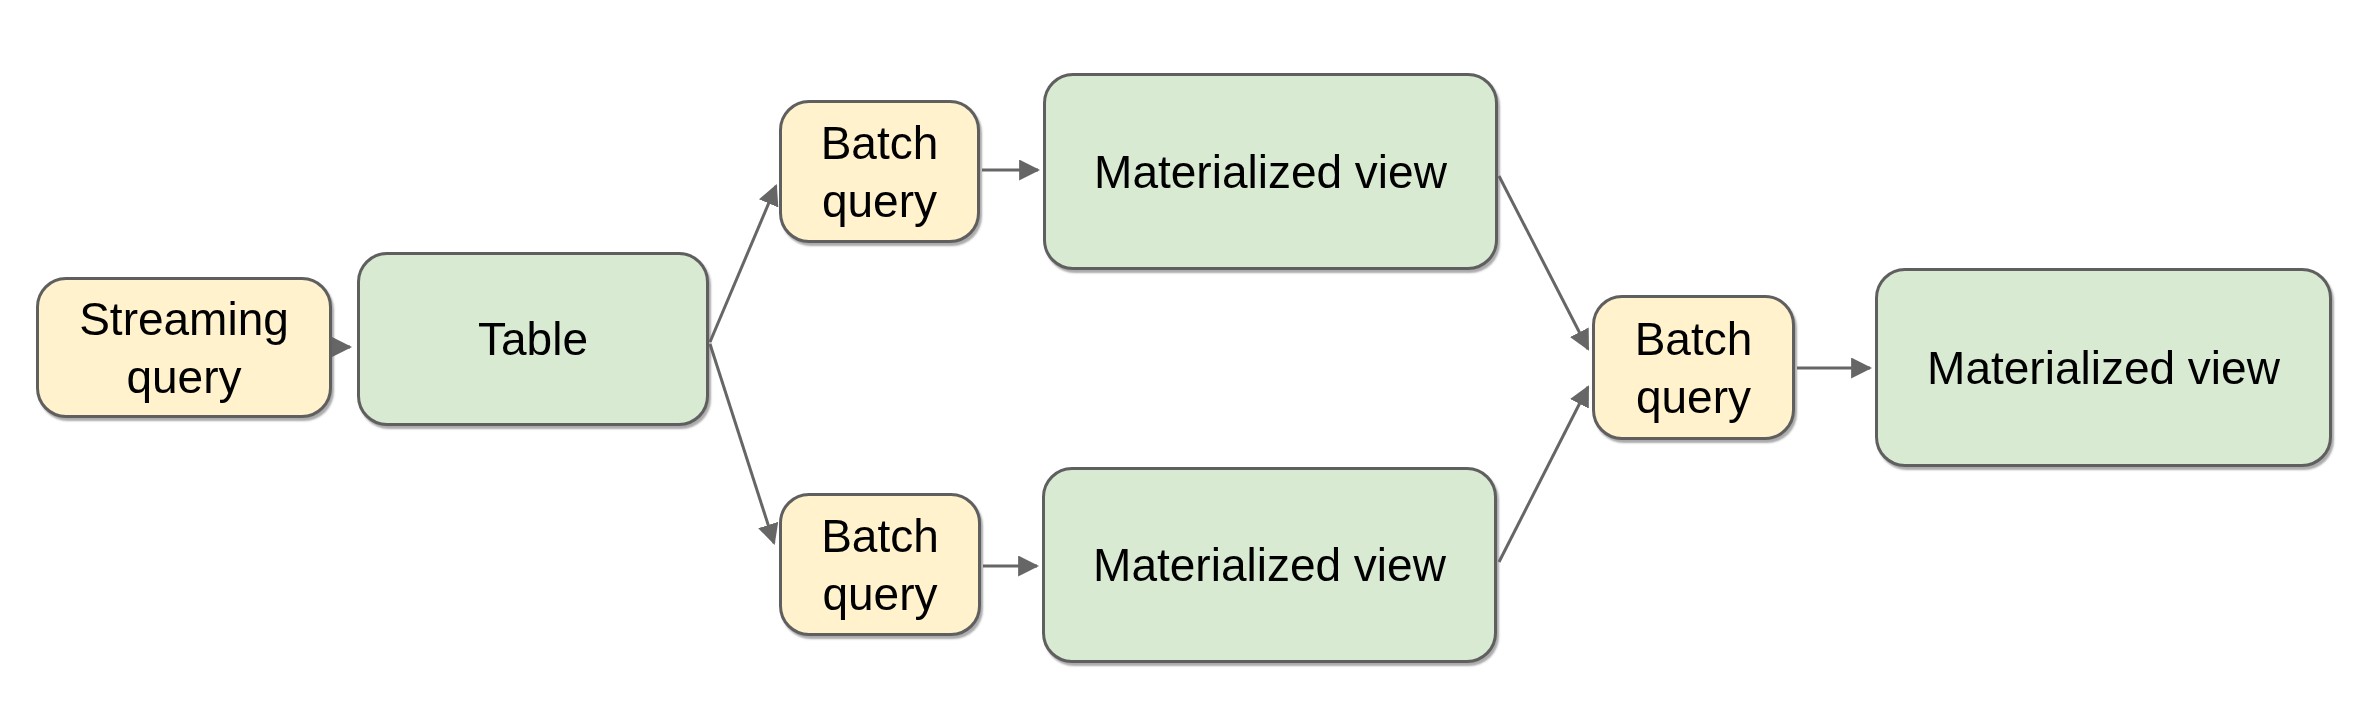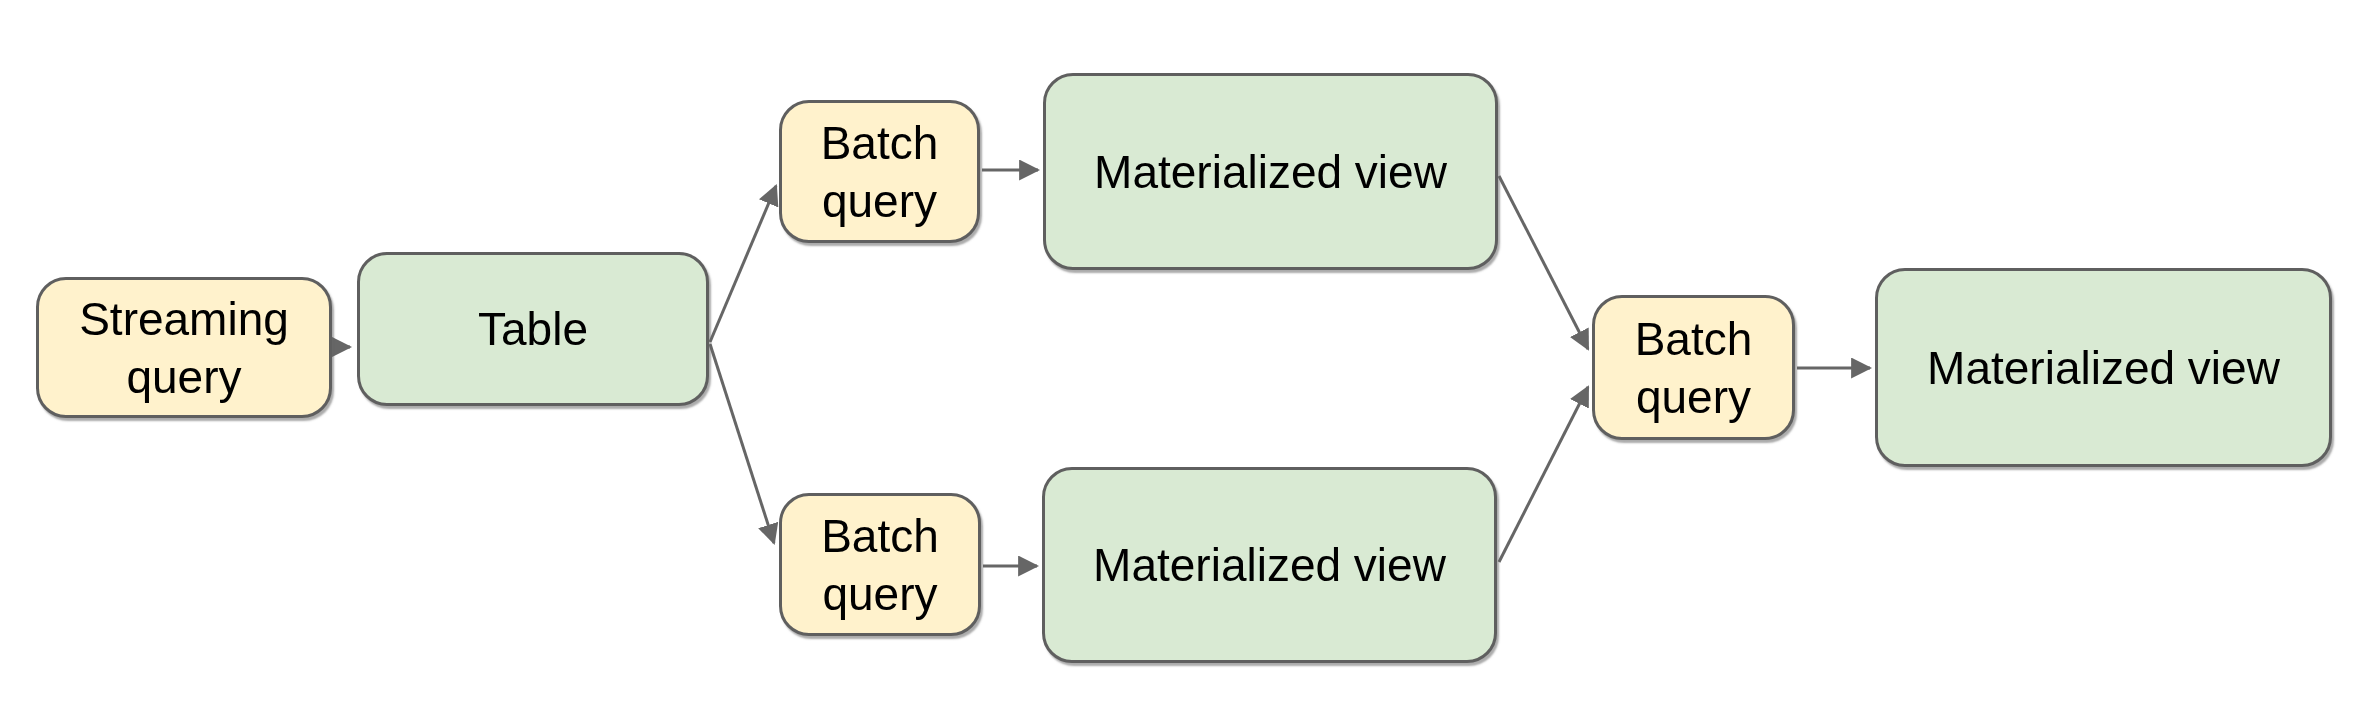--- a/index.html
+++ b/index.html
@@ -44,21 +44,21 @@
     border-radius: 30px;
   }
   .node .label {
     padding: 0 14px;
   }
   .nowrap .label {
     white-space: nowrap;
   }
   
   #n-streaming       { left: 36px;   top: 277px; width: 296px; height: 141px; }
-  #n-table           { left: 357px;  top: 252px; width: 352px; height: 154px; }
+  #n-table           { left: 357px;  top: 252px; width: 352px; height: 174px; }
   #n-batch-top       { left: 779px;  top: 100px; width: 201px; height: 143px; }
   #n-mv-top          { left: 1043px; top: 73px;  width: 455px; height: 197px; }
   #n-batch-bottom    { left: 779px;  top: 493px; width: 202px; height: 143px; }
   #n-mv-bottom       { left: 1042px; top: 467px; width: 455px; height: 196px; }
   #n-batch-right     { left: 1592px; top: 295px; width: 203px; height: 145px; }
   #n-mv-right        { left: 1875px; top: 268px; width: 457px; height: 199px; }
 </style>
 </head>
 <body style="background: rgb(255, 255, 255);">
 

